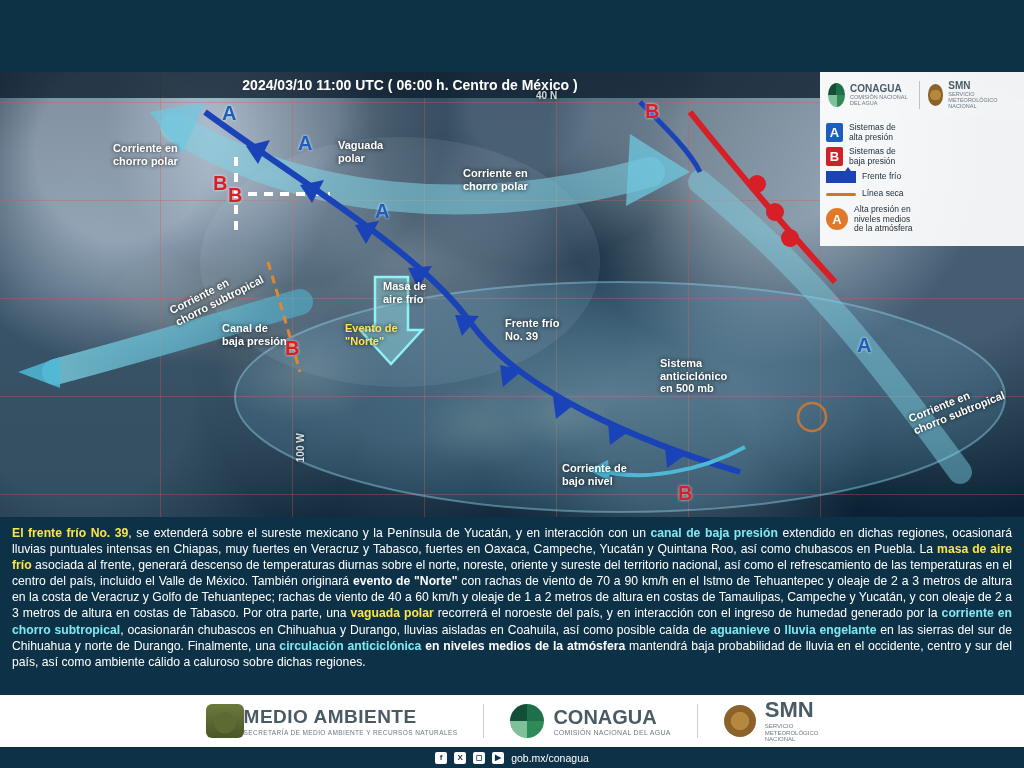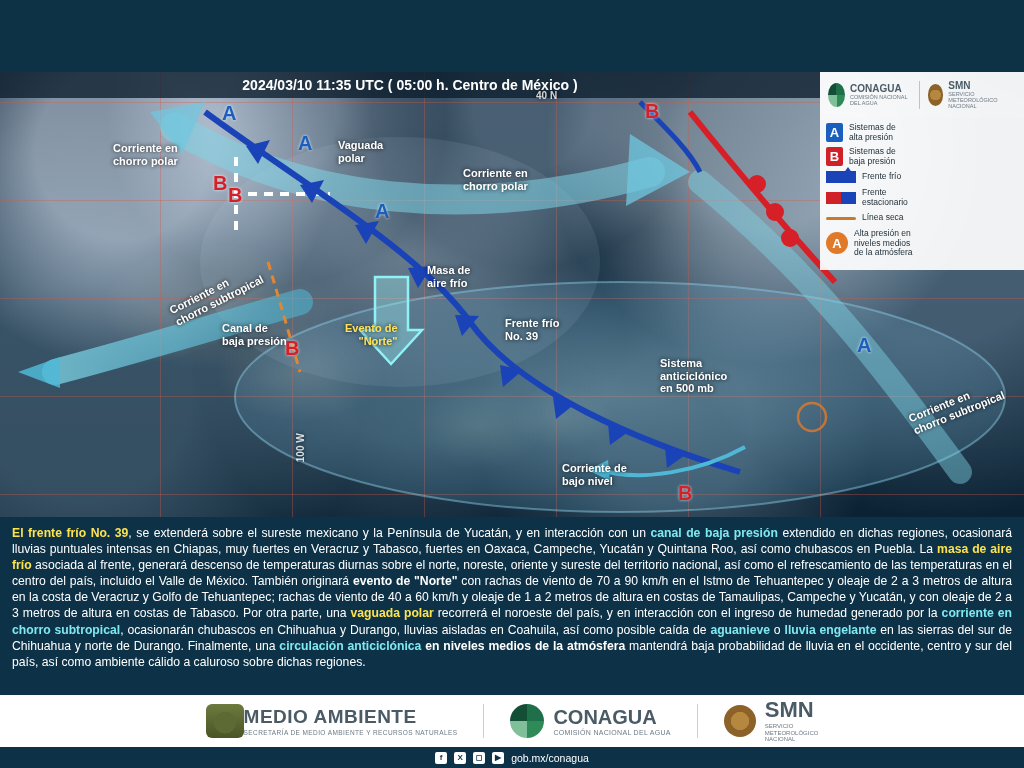--- a/index.html
+++ b/index.html
@@ -69,21 +69,21 @@
         border-right:5px solid transparent;border-bottom:7px solid #1b43b8;}
   .sym-cold2:after{left:17px;}
   .sym-stat{background:linear-gradient(90deg,#cf2127 0 50%,#1b43b8 50% 100%);}
   .sym-dry{height:3px;background:#c87a2a;border-radius:2px;margin-top:5px;}
   .sym-high{width:22px;height:22px;border-radius:50%;background:#e07a2a;color:#fff;font-size:13px;
         font-weight:bold;display:flex;align-items:center;justify-content:center;}
 
   
   .lbl{position:absolute;font-size:11px;font-weight:bold;color:#ffffff;line-height:1.15;
        text-shadow:0 0 4px rgba(0,0,0,.9);}
-  .lbl.y{color:#ffe25a;text-align:right;}
+  .lbl.y{color:#ffe25a;}
   .A{position:absolute;color:#1b5fbe;font-weight:bold;font-size:20px;
      text-shadow:0 0 3px rgba(255,255,255,.8);}
   .B{position:absolute;color:#d61f26;font-weight:bold;font-size:20px;
      text-shadow:0 0 3px rgba(255,255,255,.8);}
 
   
   .textblock{position:absolute;left:0;top:517px;width:1024px;height:178px;background:#0d3248;
      color:#ffffff;font-size:12.2px;line-height:1.32;padding:8px 12px 0 12px;box-sizing:border-box;
      text-align:justify;}
   .hl-y{color:#ffe34d;font-weight:bold;}
@@ -187,21 +187,21 @@
       <path d="M 640 30 C 670 60 690 80 700 100" stroke="#1b43b8" stroke-width="5" fill="none"></path>
 
       <path d="M 375 205 L 408 205 L 408 258 L 422 258 L 391 292 L 360 258 L 375 258 Z" fill="rgba(160,245,250,.35)" stroke="#8ff2f7" stroke-width="2.5"></path>
 
       <path d="M 745 375 C 700 400 640 410 600 398" stroke="#4fb8d6" stroke-width="4" fill="none"></path>
       <path d="M 608 388 L 588 398 L 610 409 Z" fill="#4fb8d6"></path>
 
       <circle cx="812" cy="345" r="14" fill="none" stroke="#e07a2a" stroke-width="2.5" opacity=".8"></circle>
     </svg>
 
-    <div class="timestamp">2024/03/10 11:35 UTC ( 05:00 h. Centro de México )</div>
+    <div class="timestamp">2024/03/10 11:00 UTC ( 06:00 h. Centro de México )</div>
 
     <div class="logobar">
       <div class="cona">
         <div class="conagua-mark"></div>
         <div>
           <div class="lg-t1">CONAGUA</div>
           <div class="lg-t2">COMISIÓN NACIONAL DEL AGUA</div>
         </div>
       </div>
       <div class="sep"></div>
@@ -219,44 +219,40 @@
         <div class="badge-a">A</div>
         <div class="legend-txt">Sistemas de<br>alta presión</div>
       </div>
       <div class="legend-row">
         <div class="badge-b">B</div>
         <div class="legend-txt">Sistemas de<br>baja presión</div>
       </div>
       <div class="legend-row">
         <div class="sym sym-cold sym-cold2"></div>
         <div class="legend-txt">Frente frío</div>
-      </div>
-      <div class="legend-row">
-        <div class="sym sym-stat"></div>
-        <div class="legend-txt">Frente<br>estacionario</div>
       </div>
       <div class="legend-row">
         <div class="sym">
             <div class="sym-dry"></div>
           </div>
         <div class="legend-txt">Línea seca</div>
       </div>
       <div class="legend-row">
         <div class="sym-high">A</div>
         <div class="legend-txt">Alta presión en<br>niveles medios<br>de la atmósfera</div>
       </div>
     </div>
 
     <div class="lbl" style="left:113px;top:70px;">Corriente en<br>chorro polar</div>
     <div class="lbl" style="left:338px;top:67px;">Vaguada<br>polar</div>
     <div class="lbl" style="left:463px;top:95px;">Corriente en<br>chorro polar</div>
     <div class="lbl" style="left:168px;top:210px;transform:rotate(-27deg);">Corriente en<br>chorro subtropical</div>
     <div class="lbl" style="left:222px;top:250px;">Canal de<br>baja presión</div>
     <div class="lbl y" style="left:345px;top:250px;">Evento de<br>"Norte"</div>
-    <div class="lbl" style="left:383px;top:192px;margin-left:44px;">Masa de<br>aire frío</div>
+    <div class="lbl" style="left:383px;top:208px;">Masa de<br>aire frío</div>
     <div class="lbl" style="left:505px;top:245px;">Frente frío<br>No. 39</div>
     <div class="lbl" style="left:660px;top:285px;">Sistema<br>anticiclónico<br>en 500 mb</div>
     <div class="lbl" style="left:562px;top:390px;">Corriente de<br>bajo nivel</div>
     <div class="lbl" style="left:908px;top:322px;transform:rotate(-22deg);">Corriente en<br>chorro subtropical</div>
     <div class="lbl" style="left:286px;top:370px;transform:rotate(-90deg);font-size:10px;opacity:.8;">100 W</div>
     <div class="lbl" style="left:536px;top:18px;font-size:10px;opacity:.8;text-align:right;">40 N</div>
 
     <div class="A" style="left:222px;top:30px;">A</div>
     <div class="B" style="left:213px;top:100px;">B</div>
     <div class="B" style="left:228px;top:112px;">B</div>

